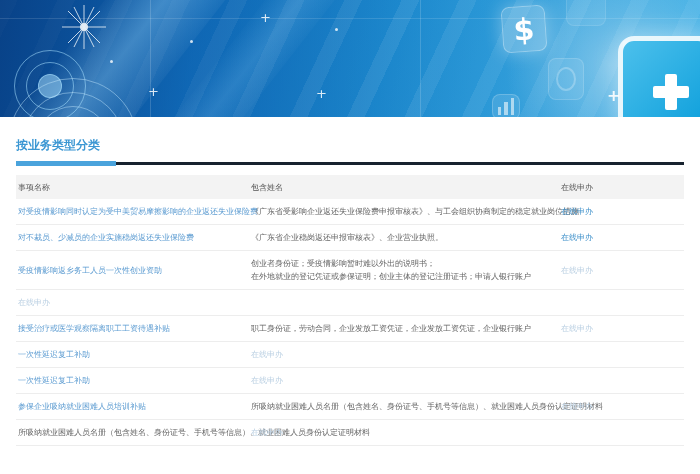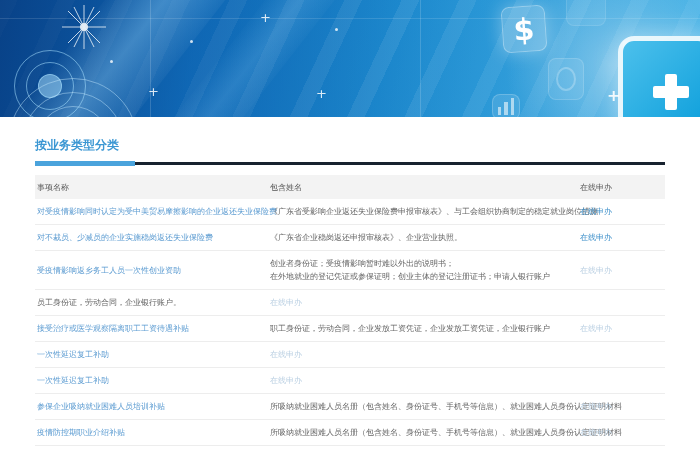--- a/index.html
+++ b/index.html
@@ -53,21 +53,21 @@
   .cross:before{left:0;top:12px;width:36px;height:12px;}
   .cross:after{left:12px;top:0;width:12px;height:36px;}
   .small-plus{position:absolute;left:607px;top:86px;color:#fff;font-size:16px;font-weight:bold;opacity:.9;}
   .starburst{position:absolute;left:62px;top:5px;width:44px;height:44px;opacity:.9;}
   .haze{position:absolute;right:-40px;top:-30px;width:260px;height:190px;border-radius:50%;
     background:radial-gradient(circle,rgba(255,255,255,.30) 0%,rgba(255,255,255,0) 65%);}
   .banner-title{position:absolute;left:0;right:20px;top:36px;text-align:center;color:#fff;
     font-size:27px;font-weight:bold;letter-spacing:1px;text-shadow:0 1px 3px rgba(0,40,90,.45);}
 
   
-  .content{padding:0 35px;}
+  .content{padding:0 16px;}
   .tabbar{margin-top:17px;}
   .tab{display:inline-block;font-size:12px;font-weight:bold;color:var(--accent-blue);cursor:pointer;}
   .tab-underline{position:relative;margin-top:7px;height:5px;}
   .tab-underline .dark{position:absolute;left:0;right:0;top:1px;height:3px;background:var(--underline-dark);}
   .tab-underline .seg-active{position:absolute;left:0;top:0;width:100px;height:5px;background:var(--underline-blue);}
 
   .table{margin-top:9px;font-size:8px;}
   .thead{display:grid;grid-template-columns:233px 310px 87px;height:24px;align-items:center;
     background:var(--header-bg);color:#555;}
   .thead .col{padding-left:2px;}
@@ -160,21 +160,20 @@
             <a class="cell name-link">对不裁员、少减员的企业实施稳岗返还失业保险费</a>
             <div class="cell materials nowrap">《广东省企业稳岗返还申报审核表》、企业营业执照。</div>
             <a class="cell online enabled">在线申办</a>
           </div>
           <div class="trow">
             <a class="cell name-link">受疫情影响返乡务工人员一次性创业资助</a>
             <div class="cell materials nowrap">创业者身份证；受疫情影响暂时难以外出的说明书；<br>在外地就业的登记凭证或参保证明；创业主体的登记注册证书；申请人银行账户</div>
             <a class="cell online disabled">在线申办</a>
           </div>
           <div class="trow">
-            <div class="cell materials nowrap">员工身份证，劳动合同，企业银行账户。</div>
             <a class="cell online disabled">在线申办</a>
           </div>
           <div class="trow">
             <a class="cell name-link">接受治疗或医学观察隔离职工工资待遇补贴</a>
             <div class="cell materials nowrap">职工身份证，劳动合同，企业发放工资凭证，企业发放工资凭证，企业银行账户</div>
             <a class="cell online disabled">在线申办</a>
           </div>
           <div class="trow">
             <a class="cell name-link">一次性延迟复工补助</a>
             <a class="cell online disabled">在线申办</a>
@@ -182,21 +181,20 @@
           <div class="trow">
             <a class="cell name-link">一次性延迟复工补助</a>
             <a class="cell online disabled">在线申办</a>
           </div>
           <div class="trow">
             <a class="cell name-link">参保企业吸纳就业困难人员培训补贴</a>
             <div class="cell materials nowrap">所吸纳就业困难人员名册（包含姓名、身份证号、手机号等信息）、就业困难人员身份认定证明材料</div>
             <a class="cell online disabled">在线申办</a>
           </div>
           <div class="trow">
-            <a class="cell name-link">疫情防控期职业介绍补贴</a>
             <div class="cell materials nowrap">所吸纳就业困难人员名册（包含姓名、身份证号、手机号等信息）、就业困难人员身份认定证明材料</div>
             <a class="cell online disabled">在线申办</a>
           </div>
         </div>
     </section>
   </main>
 
 </div>
 
 </body></html>

